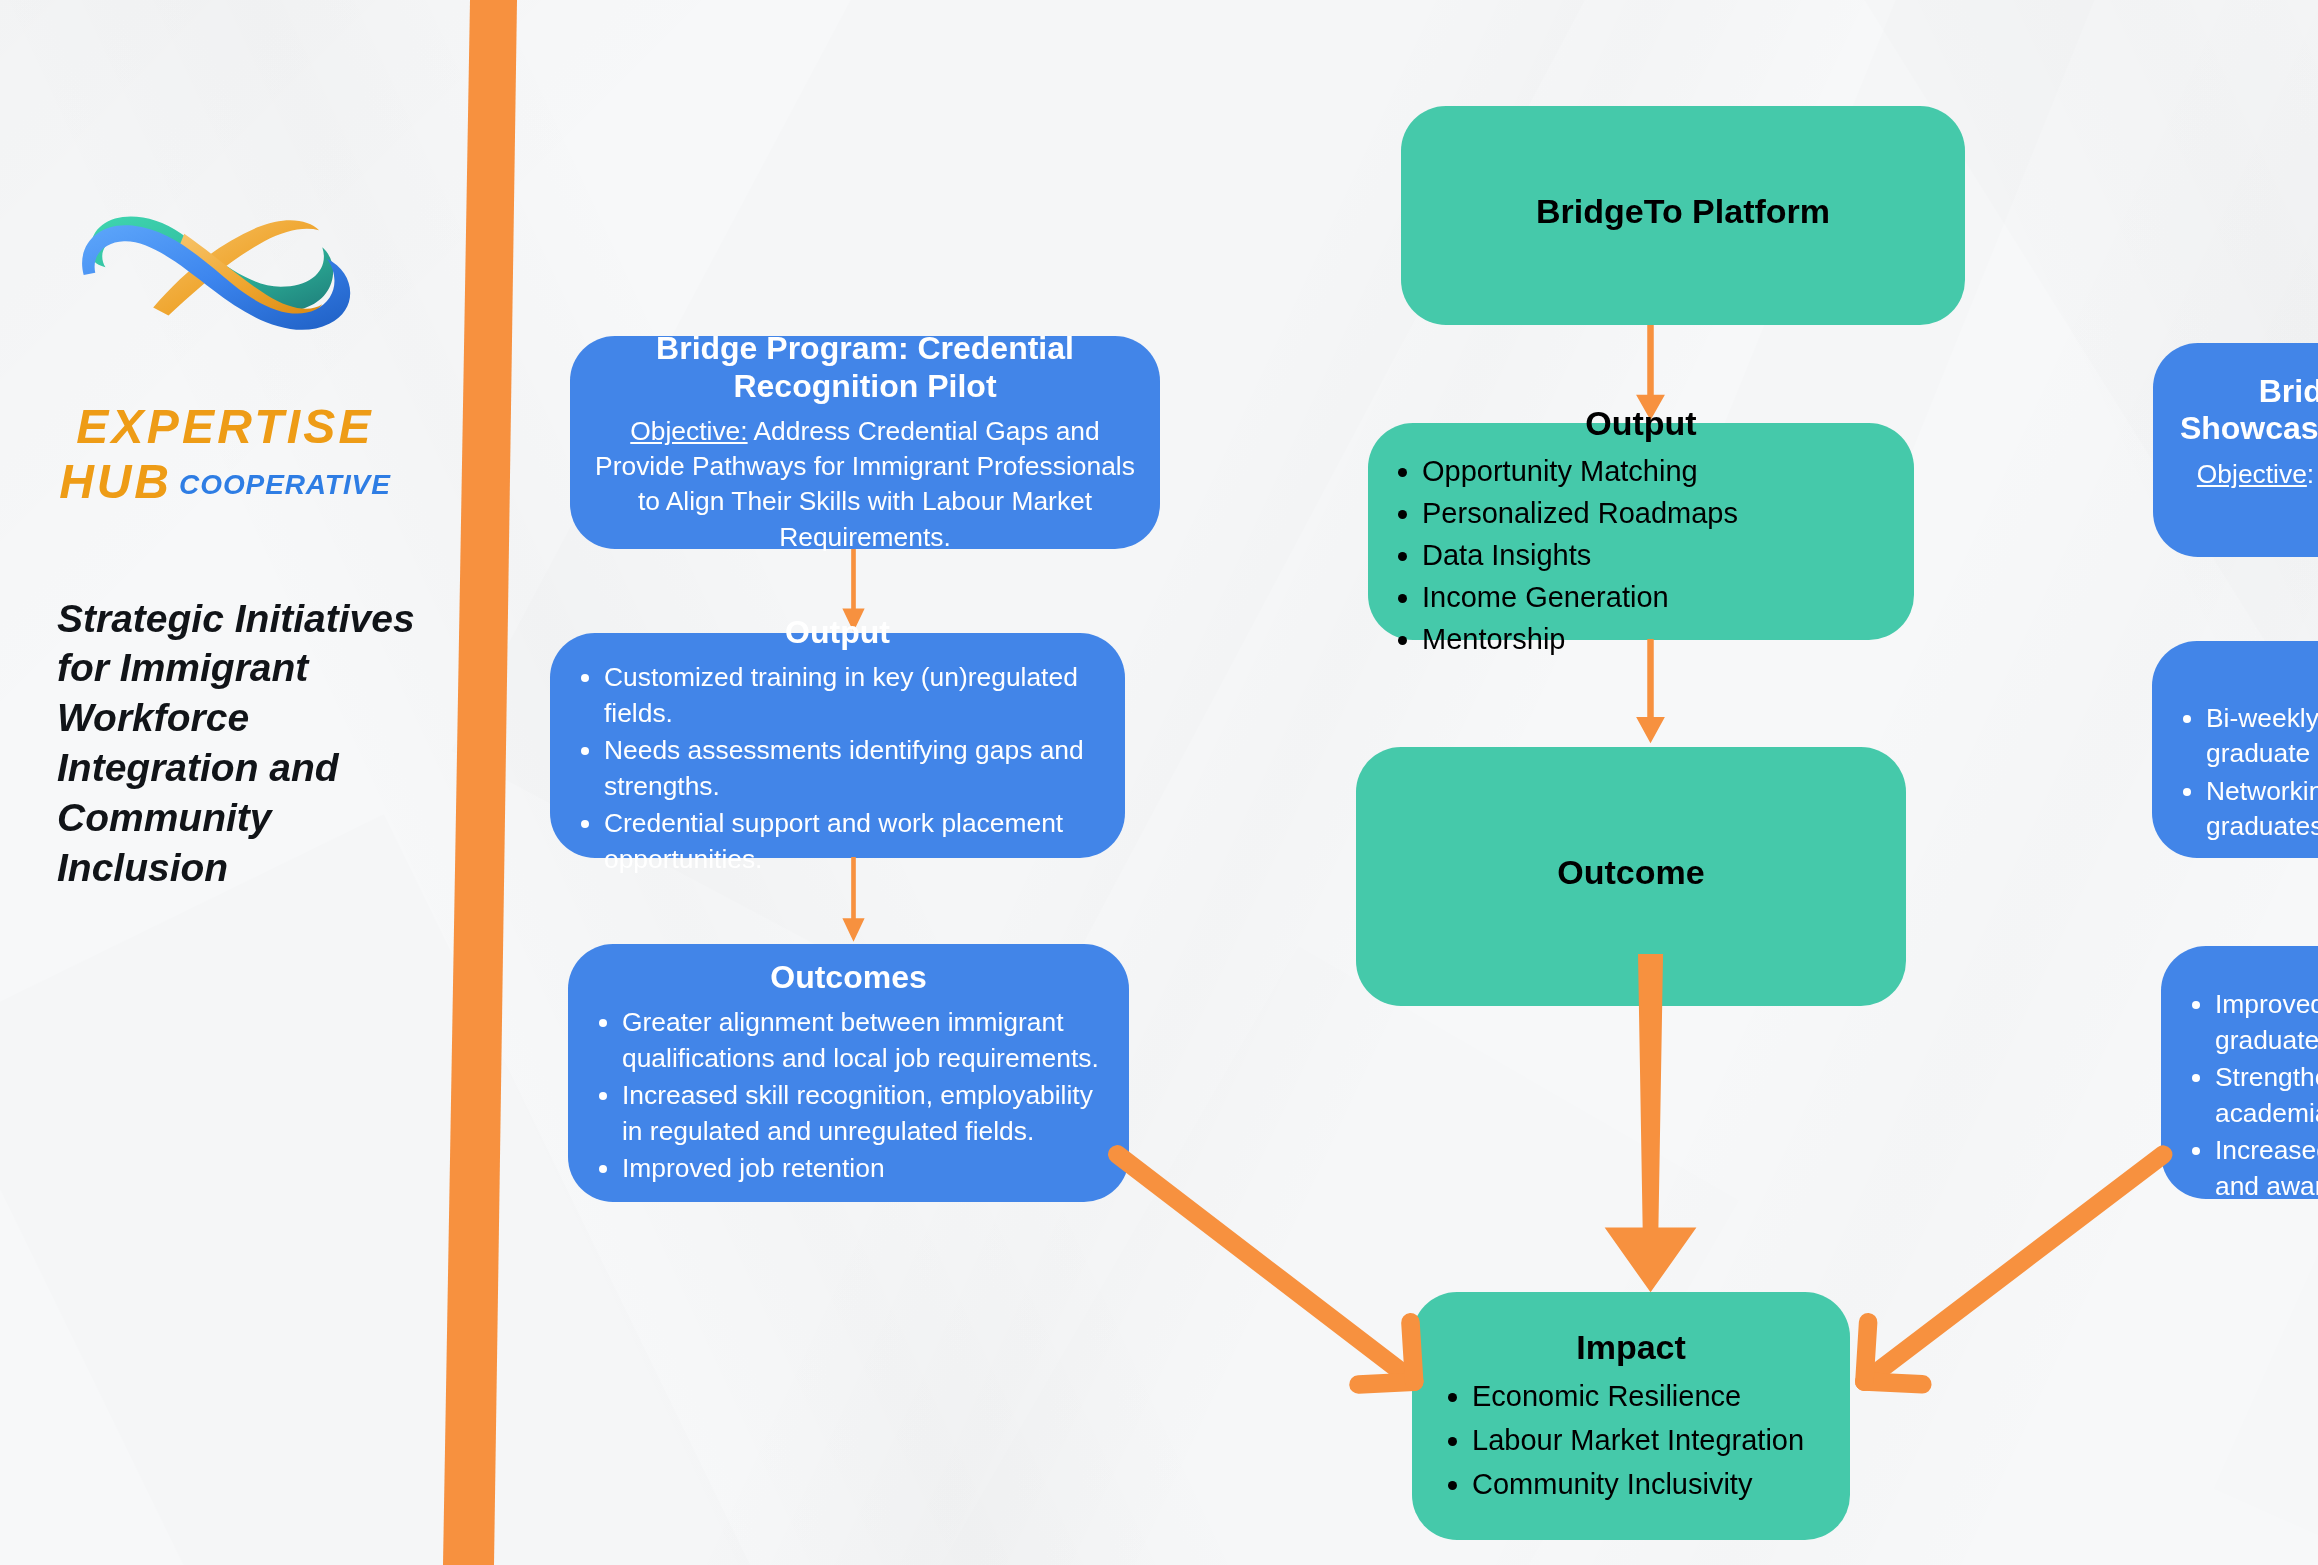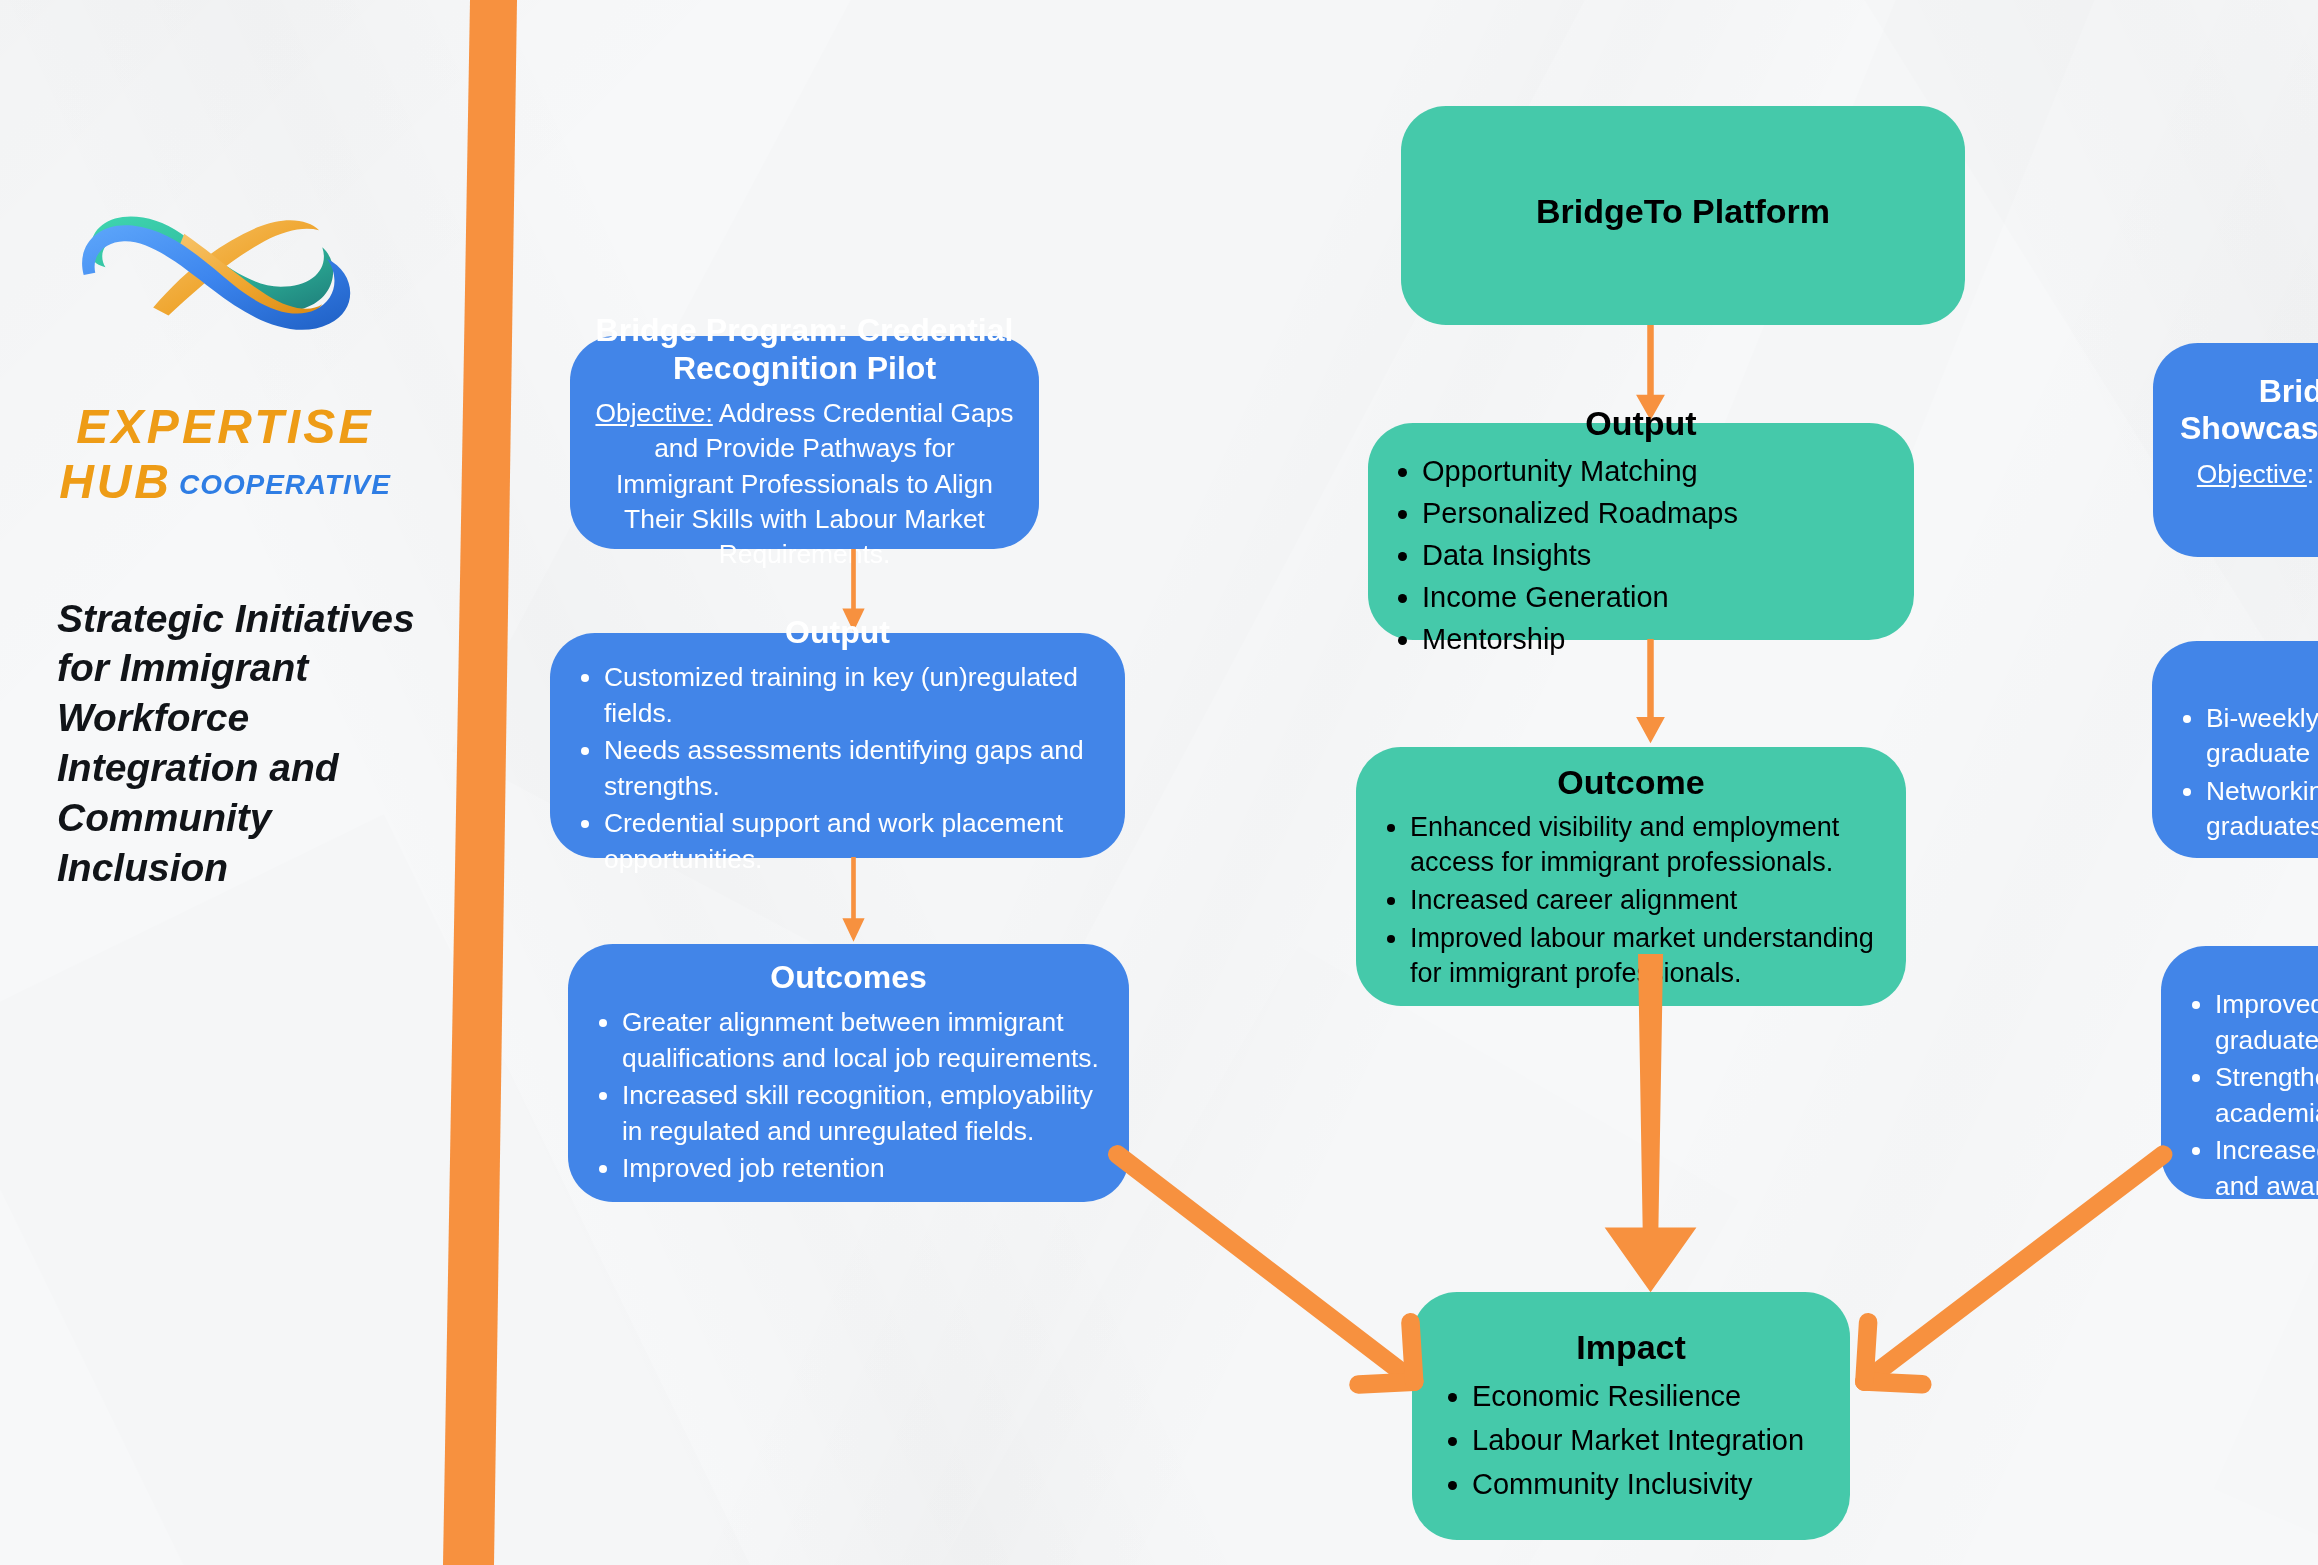--- a/index.html
+++ b/index.html
@@ -151,21 +151,21 @@
   #box-c-output ul  { font-size: 29px; line-height: 1.36; }
 
   #box-c-outcome    { left: 1356px; top: 747px; width: 550px; height: 259px;  }
   #box-c-outcome .box-title { font-size: 34px; }
   #box-c-outcome ul { font-size: 27px; line-height: 1.3; }
 
   #box-impact       { left: 1412px; top: 1292px; width: 438px;  height: 248px;  }
   #box-impact .box-title { font-size: 34px; }
   #box-impact ul    { font-size: 29px; line-height: 1.42; padding-left: 36px; }
 
-  #box-l-program    { left: 570px; top: 336px;  width: 469px; height: 213px;  }
+  #box-l-program    { left: 570px; top: 336px;  width: 590px; height: 213px;  }
   #box-l-program .box-title { font-size: 32px; }
   #box-l-program .box-sub   { font-size: 26.4px; }
 
   #box-l-output     { left: 550px; top: 633px; width: 575px; height: 225px;  }
   #box-l-output .box-title { font-size: 32px; }
   #box-l-output ul  { font-size: 26.4px; line-height: 1.33; }
 
   #box-l-outcomes   { left: 568px; top: 944px; width: 561px; height: 258px;  }
   #box-l-outcomes .box-title { font-size: 32px; }
   #box-l-outcomes ul { font-size: 26.4px; line-height: 1.33; }
@@ -275,25 +275,20 @@
       <li>Mentorship</li>
     </ul>
   </div>
 
   <svg class="arrow-svg" id="arrow-c2" viewBox="0 0 200 235">
     <path d="M93 0 L107 0 L107 168 L131 168 L100 225 L69 168 L93 168 Z" fill="#F7913F"></path>
   </svg>
 
   <div class="box green" id="box-c-outcome">
     <div class="box-title">Outcome</div>
-    <ul>
-      <li>Enhanced visibility and employment access for immigrant professionals.</li>
-      <li>Increased career alignment</li>
-      <li>Improved labour market understanding for immigrant professionals.</li>
-    </ul>
   </div>
 
   <svg class="arrow-svg" id="arrow-c3" viewBox="0 0 340 740">
     <path d="M142 0 L196 0 L186 590 L268 590 L169 730 L70 590 L152 590 Z" fill="#F7913F"></path>
   </svg>
 
   <div class="box green" id="box-impact">
     <div class="box-title">Impact</div>
     <ul>
       <li>Economic Resilience</li>

